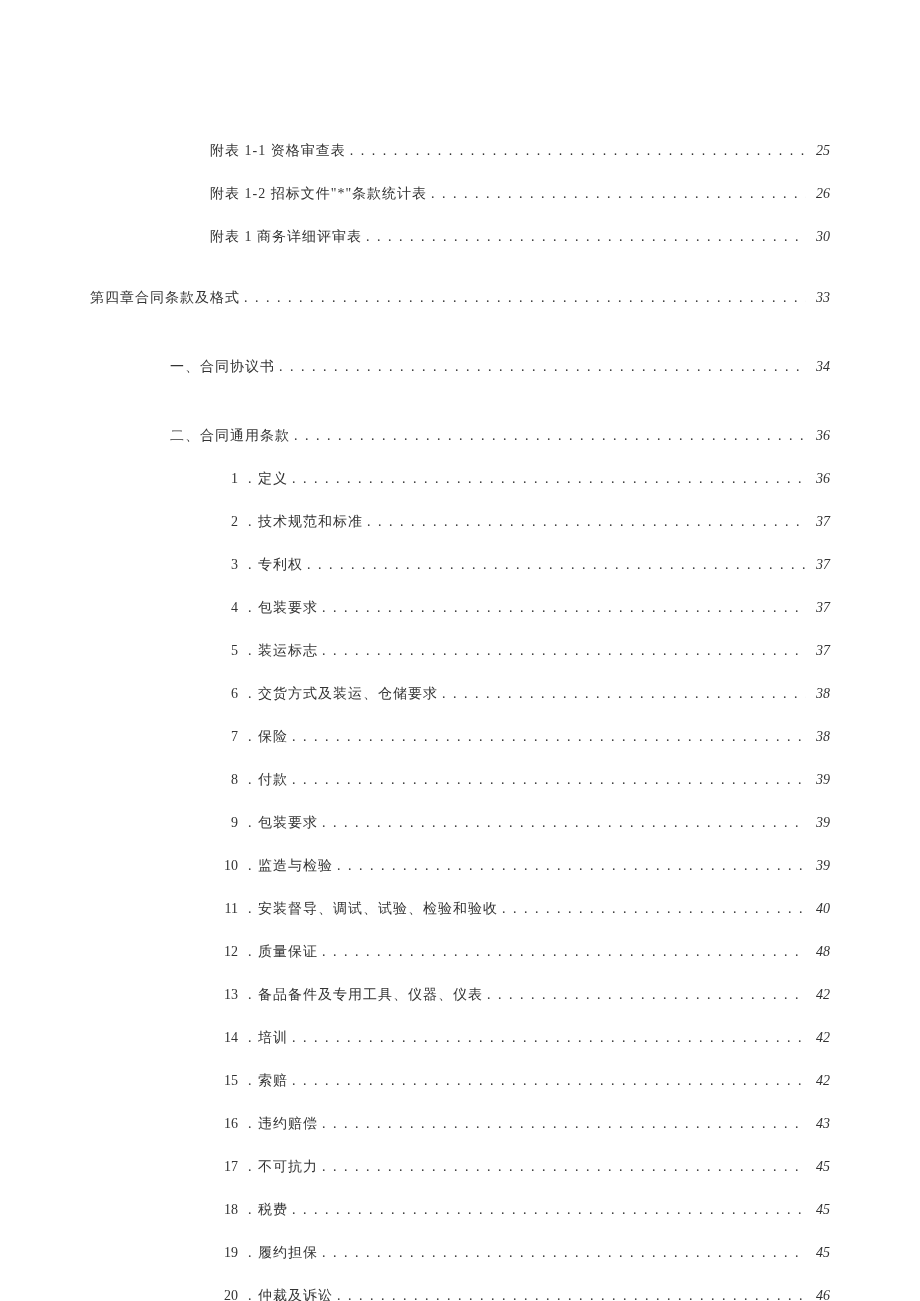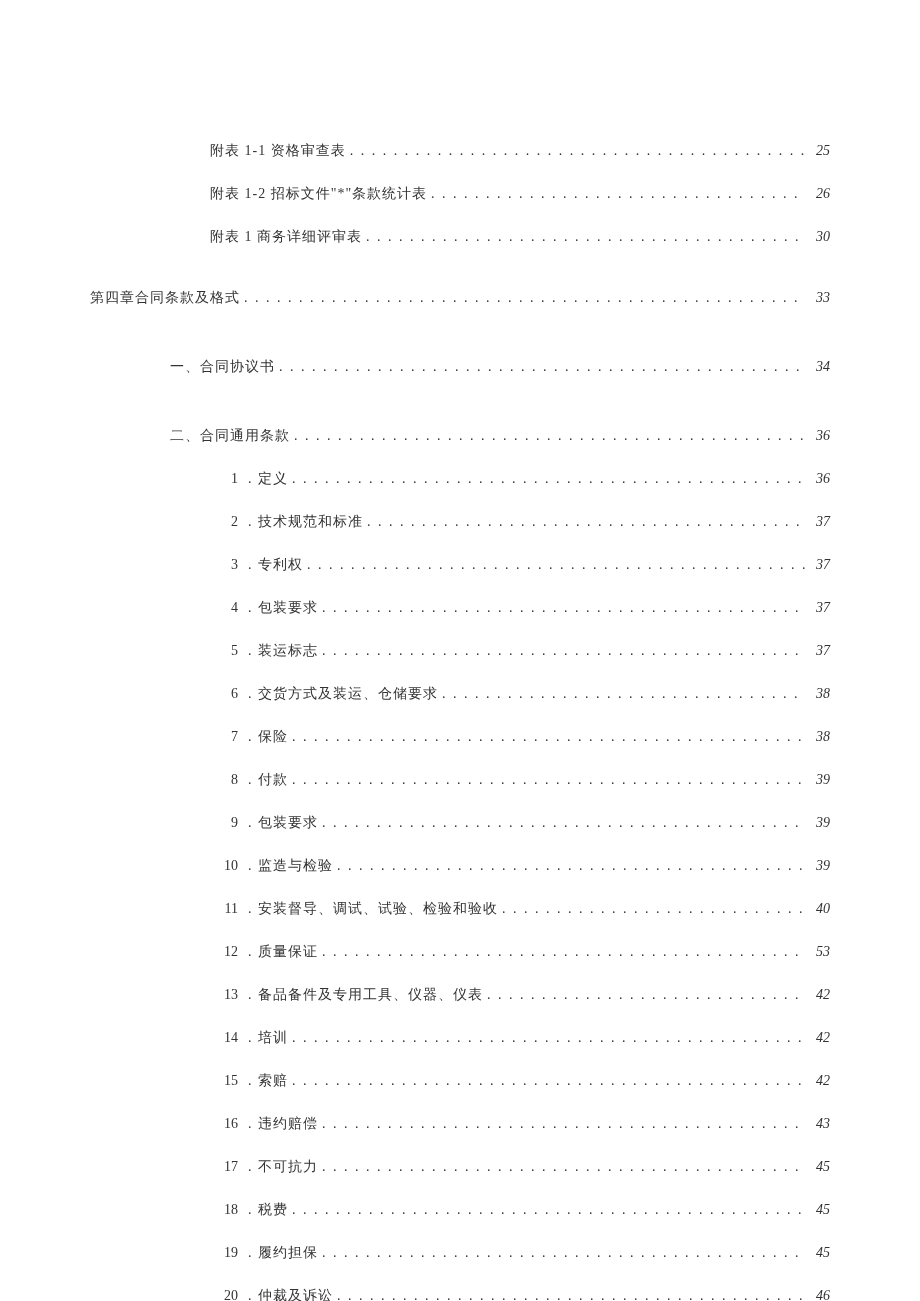--- a/index.html
+++ b/index.html
@@ -172,21 +172,21 @@
       <span class="sep-col">.</span>
       <span class="label-col">安装督导、调试、试验、检验和验收</span>
       <span class="leader"></span>
       <span class="page-col">40</span>
     </div>
     <div class="toc-line indent-3">
       <span class="num-col">12</span>
       <span class="sep-col">.</span>
       <span class="label-col">质量保证</span>
       <span class="leader"></span>
-      <span class="page-col">53</span>
+      <span class="page-col">48</span>
     </div>
     <div class="toc-line indent-3">
       <span class="num-col">13</span>
       <span class="sep-col">.</span>
       <span class="label-col">备品备件及专用工具、仪器、仪表</span>
       <span class="leader"></span>
       <span class="page-col">42</span>
     </div>
     <div class="toc-line indent-3">
       <span class="num-col">14</span>

